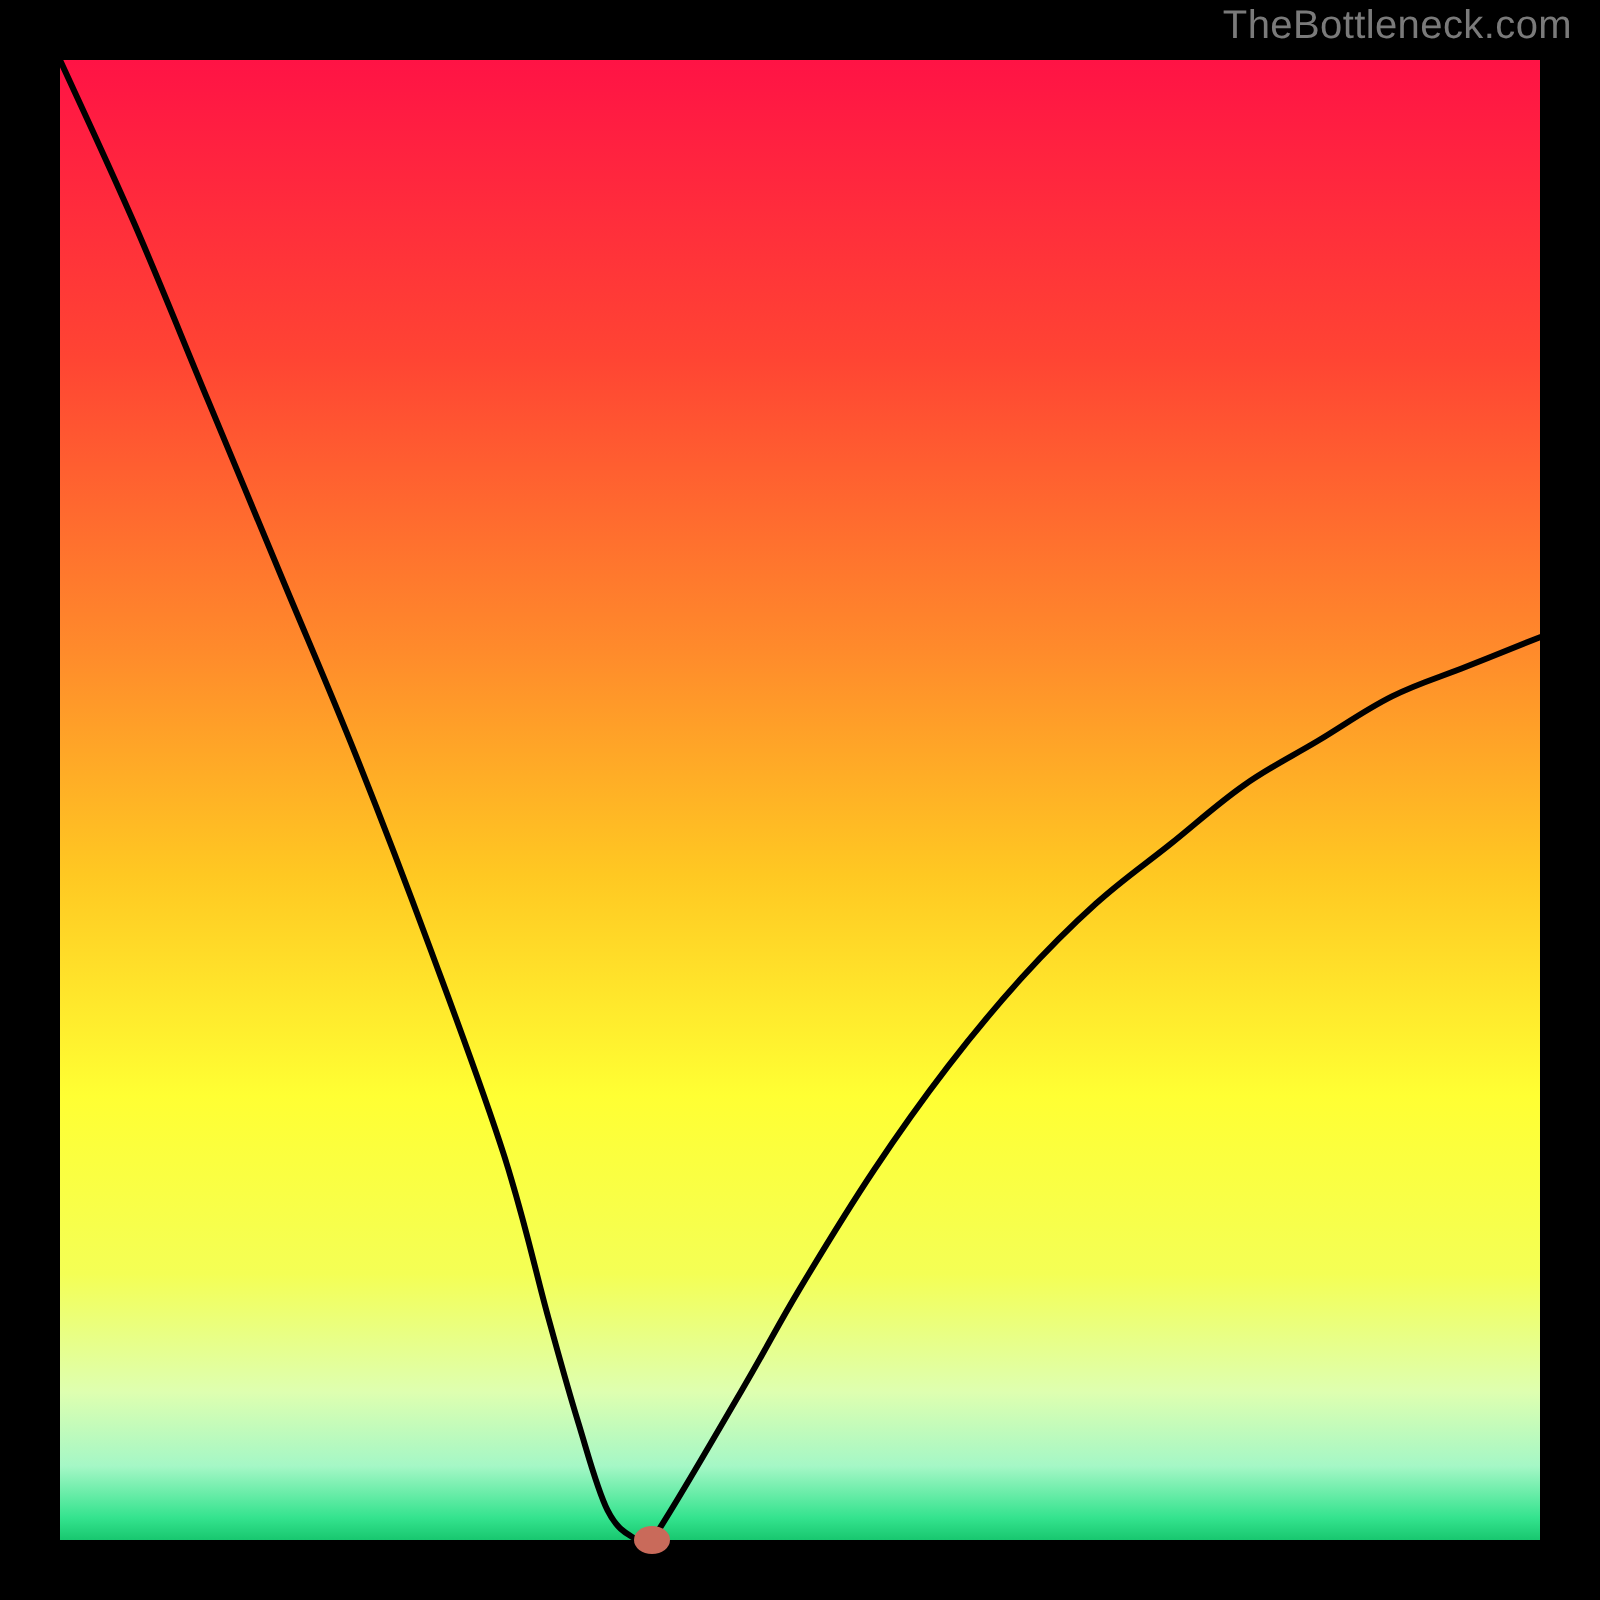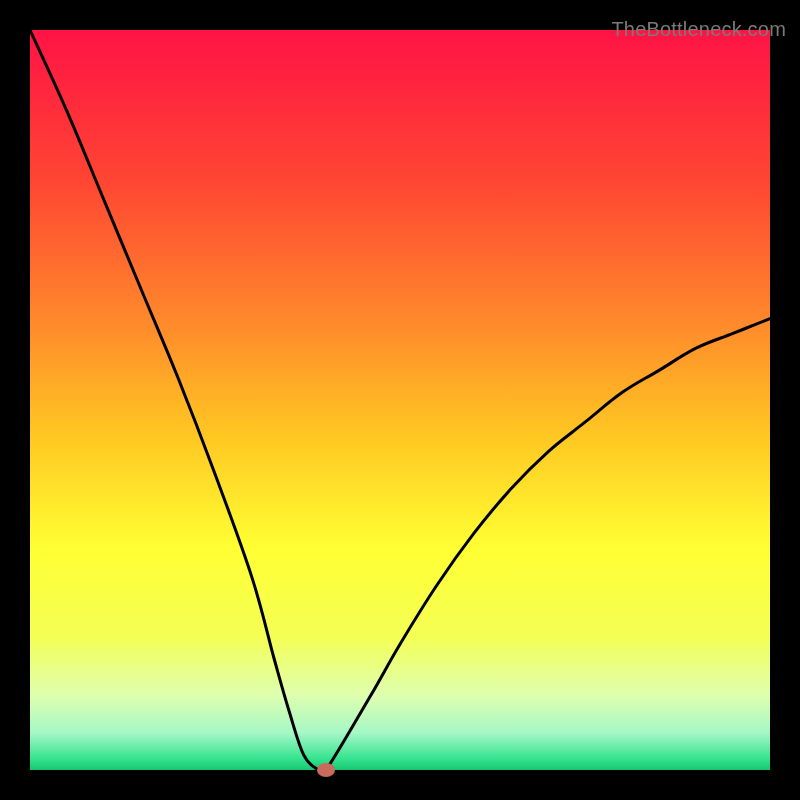--- a/index.html
+++ b/index.html
@@ -12,21 +12,21 @@
     font-family: Arial, Helvetica, sans-serif;
   }
   .frame {
     position: relative;
     width: 800px;
     height: 800px;
     background: #000;
   }
   .watermark {
     position: absolute;
-    top: 18px;
+    top: 2px;
     right: 14px;
     color: #7a7a7a;
     font-size: 20px;
     font-weight: 500;
     letter-spacing: 0.2px;
     z-index: 5;
   }
   svg {
     position: absolute;
     left: 0;

